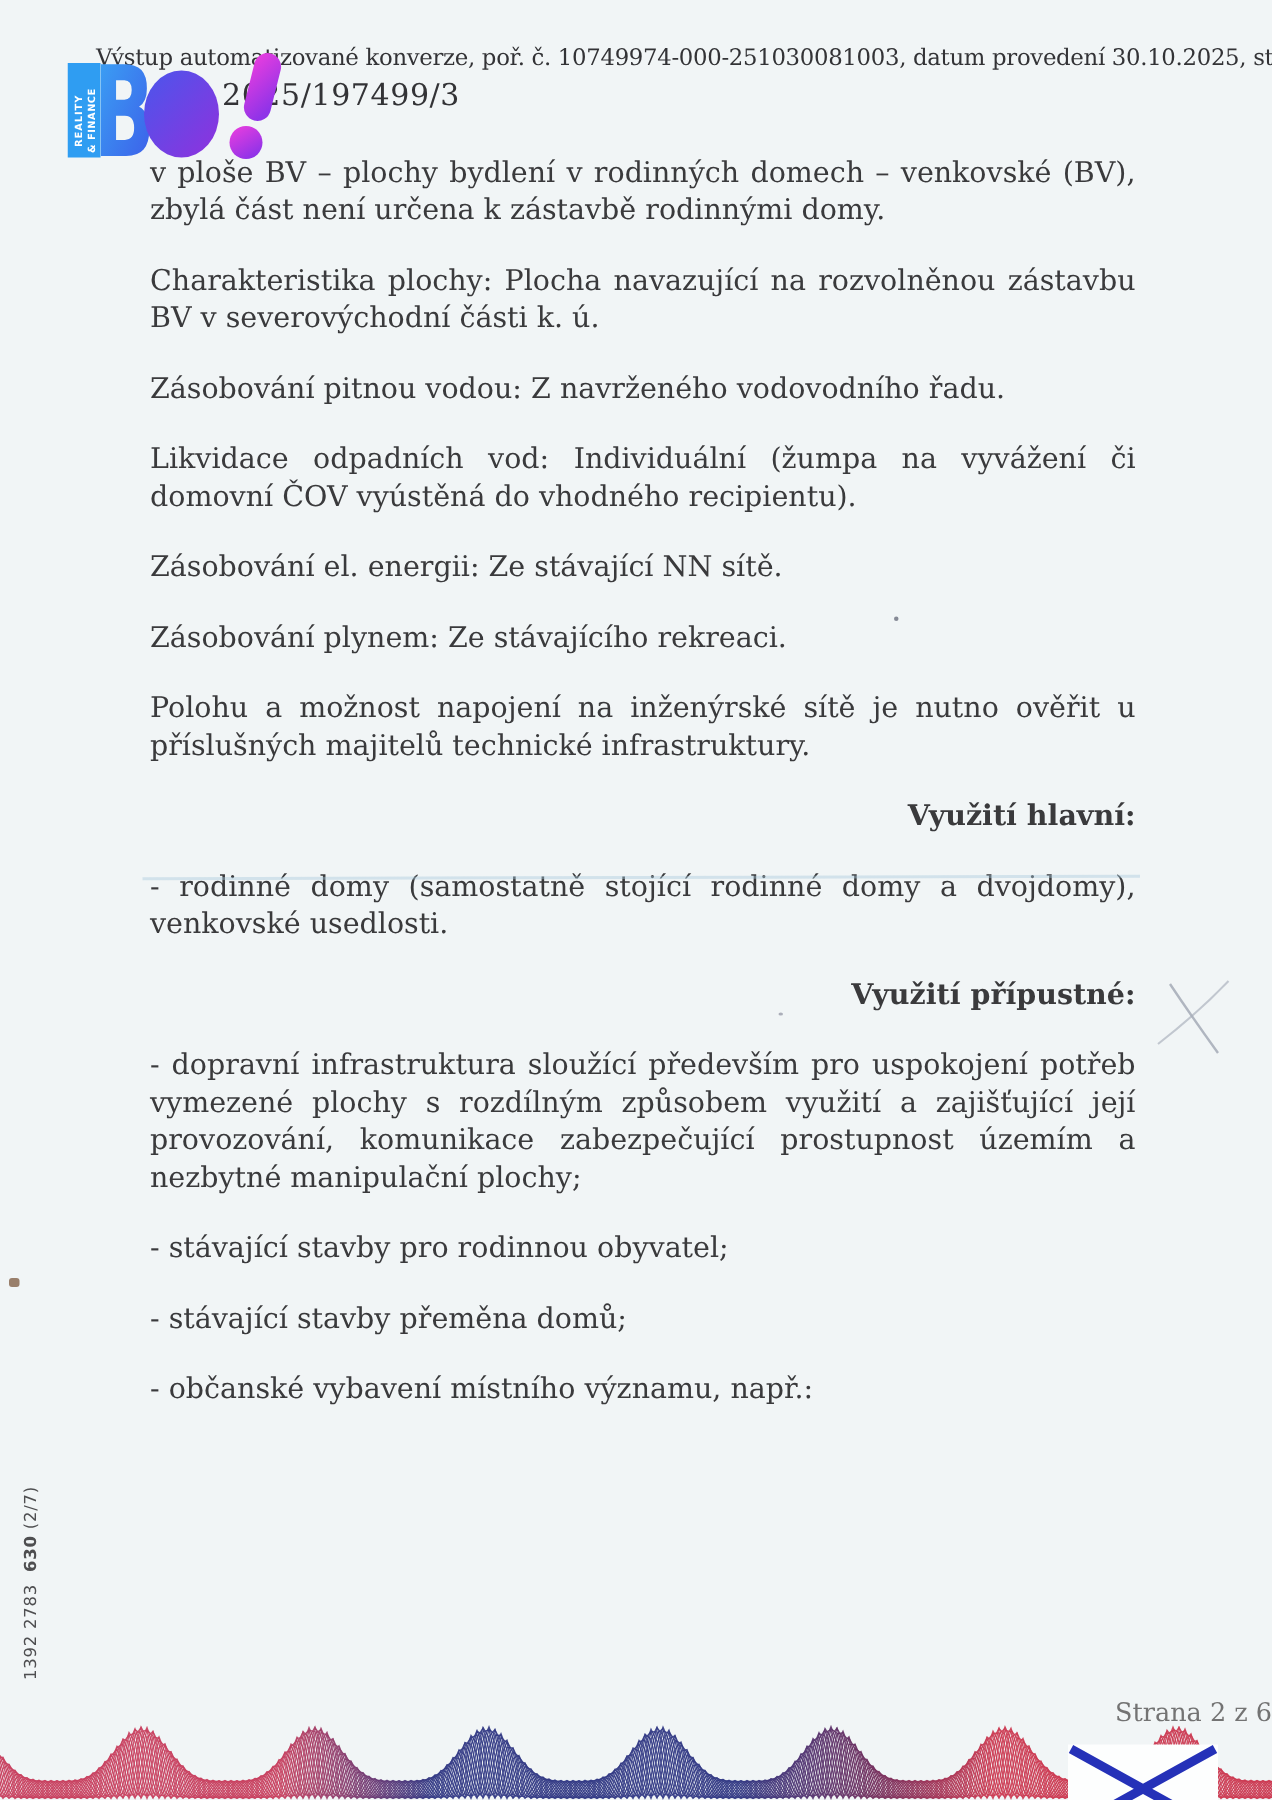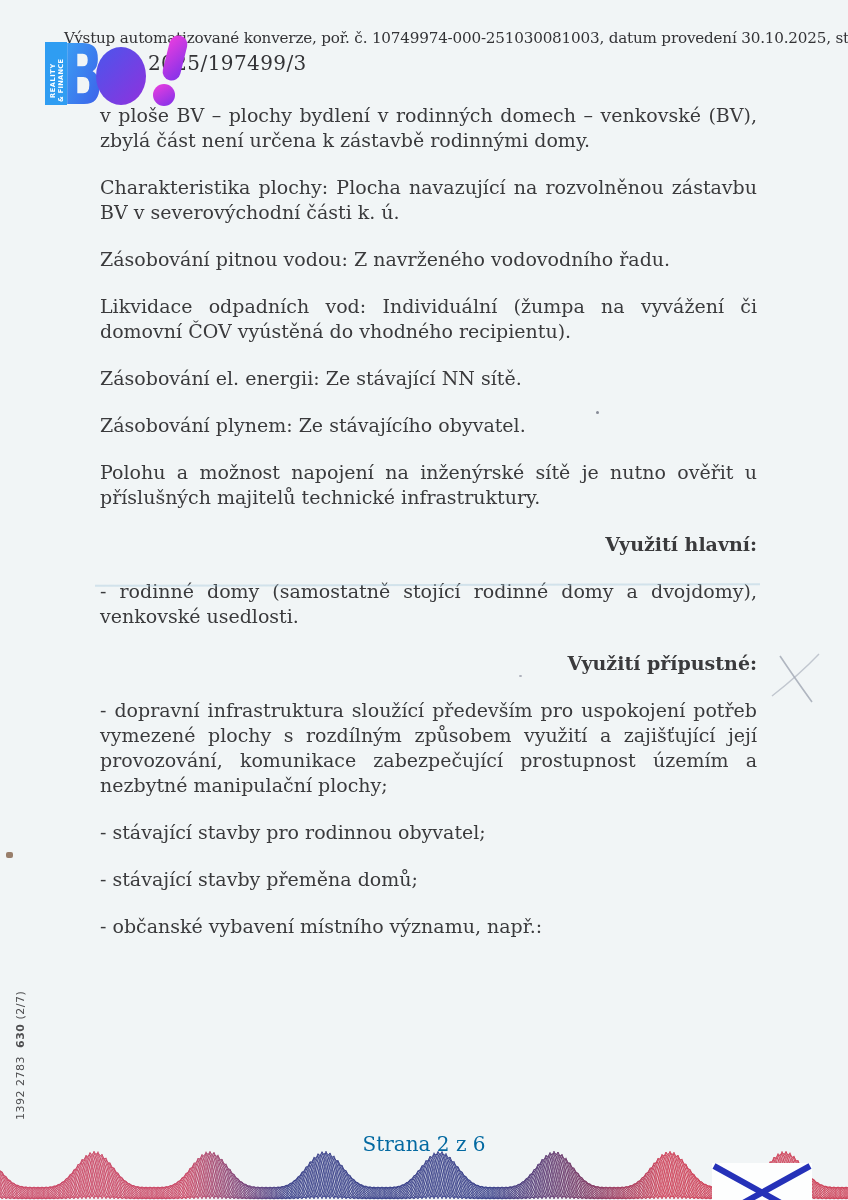--- a/index.html
+++ b/index.html
@@ -21,21 +21,21 @@
   .doc p.b{font-weight:bold;text-align:right;}
 
   
   .mcode{left:14px;top:995px;height:125px;width:26px;
          writing-mode:vertical-rl;transform:rotate(180deg);
          font-family:"DejaVu Sans","Liberation Sans",sans-serif;
          font-size:11px;color:#4e4e50;letter-spacing:.5px;white-space:nowrap;}
   .mcode .bold{font-weight:bold;}
 
   
-  .pagenum{left:0;top:1132px;width:848px;text-align:center;font-size:20px;color:#0369a1;}
+  .pagenum{left:0;top:1132px;width:848px;text-align:right;font-size:17px;color:#737373;}
 
   
   .streak{left:95px;top:584px;width:665px;height:2px;background:rgba(168,200,220,.42);transform:rotate(-.15deg);}
   .speck1{left:6px;top:852px;width:7px;height:6px;background:#8a6a52;border-radius:2px;opacity:.85;}
   .speck2{left:596px;top:411px;width:3px;height:3px;background:#6b6f7e;border-radius:50%;opacity:.8;}
   .speck3{left:519px;top:675px;width:3px;height:2px;background:#8d90a0;border-radius:50%;opacity:.7;}
 
   .xmark{left:766px;top:645px;width:62px;height:62px;}
   .guil{left:0;top:1144px;width:848px;height:56px;}
   .env{left:710px;top:1160px;width:104px;height:40px;}
@@ -80,21 +80,21 @@
     </g>
   </svg>
 </div>
 
 <div class="abs doc">
   <p>v ploše BV – plochy bydlení v rodinných domech – venkovské (BV), zbylá část není určena k zástavbě rodinnými domy.</p>
   <p>Charakteristika plochy: Plocha navazující na rozvolněnou zástavbu BV v severovýchodní části k. ú.</p>
   <p>Zásobování pitnou vodou: Z navrženého vodovodního řadu.</p>
   <p>Likvidace odpadních vod: Individuální (žumpa na vyvážení či domovní ČOV vyústěná do vhodného recipientu).</p>
   <p>Zásobování el. energii: Ze stávající NN sítě.</p>
-  <p>Zásobování plynem: Ze stávajícího obyvatel.</p>
+  <p>Zásobování plynem: Ze stávajícího rekreaci.</p>
   <p>Polohu a možnost napojení na inženýrské sítě je nutno ověřit u příslušných majitelů technické infrastruktury.</p>
   <p class="b">Využití hlavní:</p>
   <p>- rodinné domy (samostatně stojící rodinné domy a dvojdomy), venkovské usedlosti.</p>
   <p class="b">Využití přípustné:</p>
   <p>- dopravní infrastruktura sloužící především pro uspokojení potřeb vymezené plochy s rozdílným způsobem využití a zajišťující její provozování, komunikace zabezpečující prostupnost územím a nezbytné manipulační plochy;</p>
   <p>- stávající stavby pro rodinnou obyvatel;</p>
   <p>- stávající stavby přeměna domů;</p>
   <p>- občanské vybavení místního významu, např.:</p>
 </div>
 

